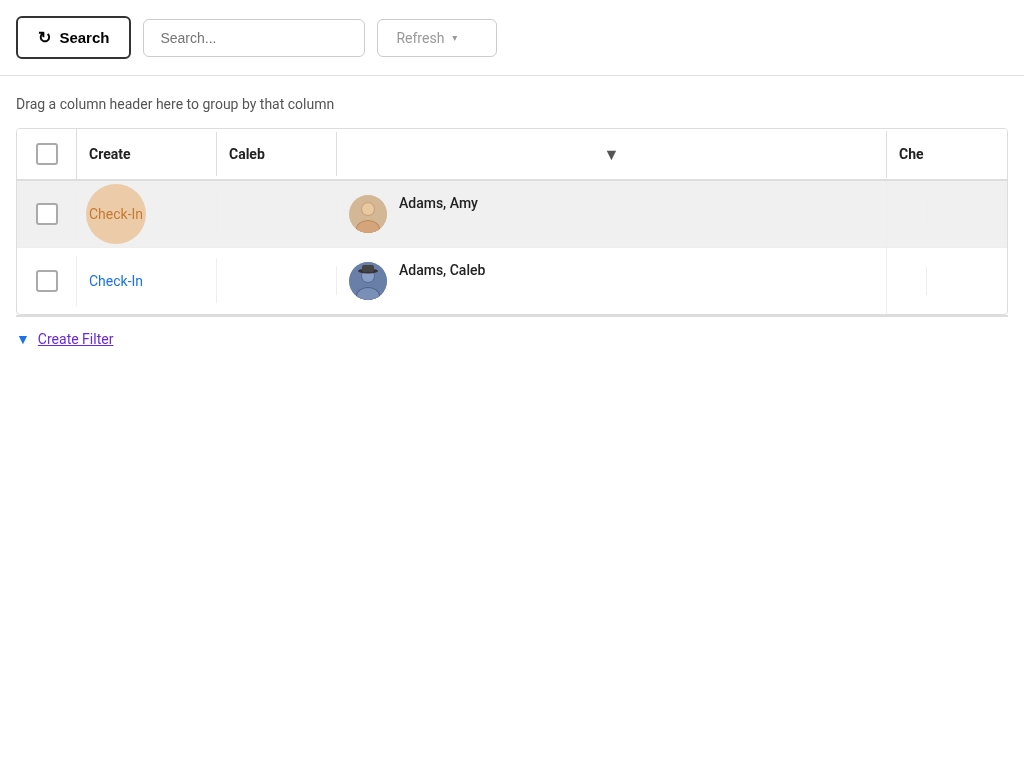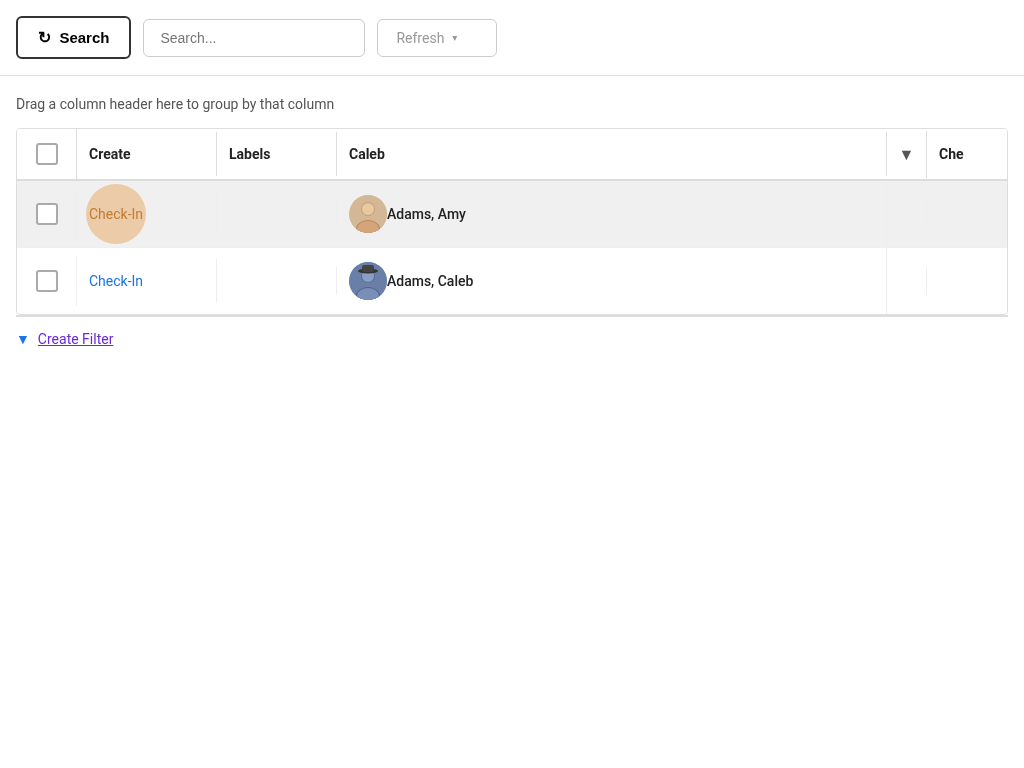--- a/index.html
+++ b/index.html
@@ -193,22 +193,21 @@
       z-index: 0;
     }
 
     .checkin-highlight .checkin-text {
       position: relative;
       z-index: 1;
     }
 
     .person-cell {
       display: flex;
-      align-items: center;
-      gap: 0;
+      gap: 12px;
     }
 
     .avatar {
       width: 38px;
       height: 38px;
       border-radius: 50%;
       overflow: hidden;
       flex-shrink: 0;
       background: #ccc;
       display: flex;
@@ -288,23 +287,20 @@
 </div>
 
 <div class="table-container">
 
   <div class="table-header">
     <div class="table-header-cell checkbox-cell">
       <div class="header-checkbox"></div>
     </div>
     <div class="table-header-cell">
       <span>Create</span>
-    </div>
-    <div class="table-header-cell">
-      <span>Labels</span>
     </div>
     <div class="table-header-cell">
       <span>Caleb</span>
     </div>
     <div class="table-header-cell filter-cell">
       <span class="filter-icon">▼</span>
     </div>
     <div class="table-header-cell">
       <span>Che</span>
     </div>

